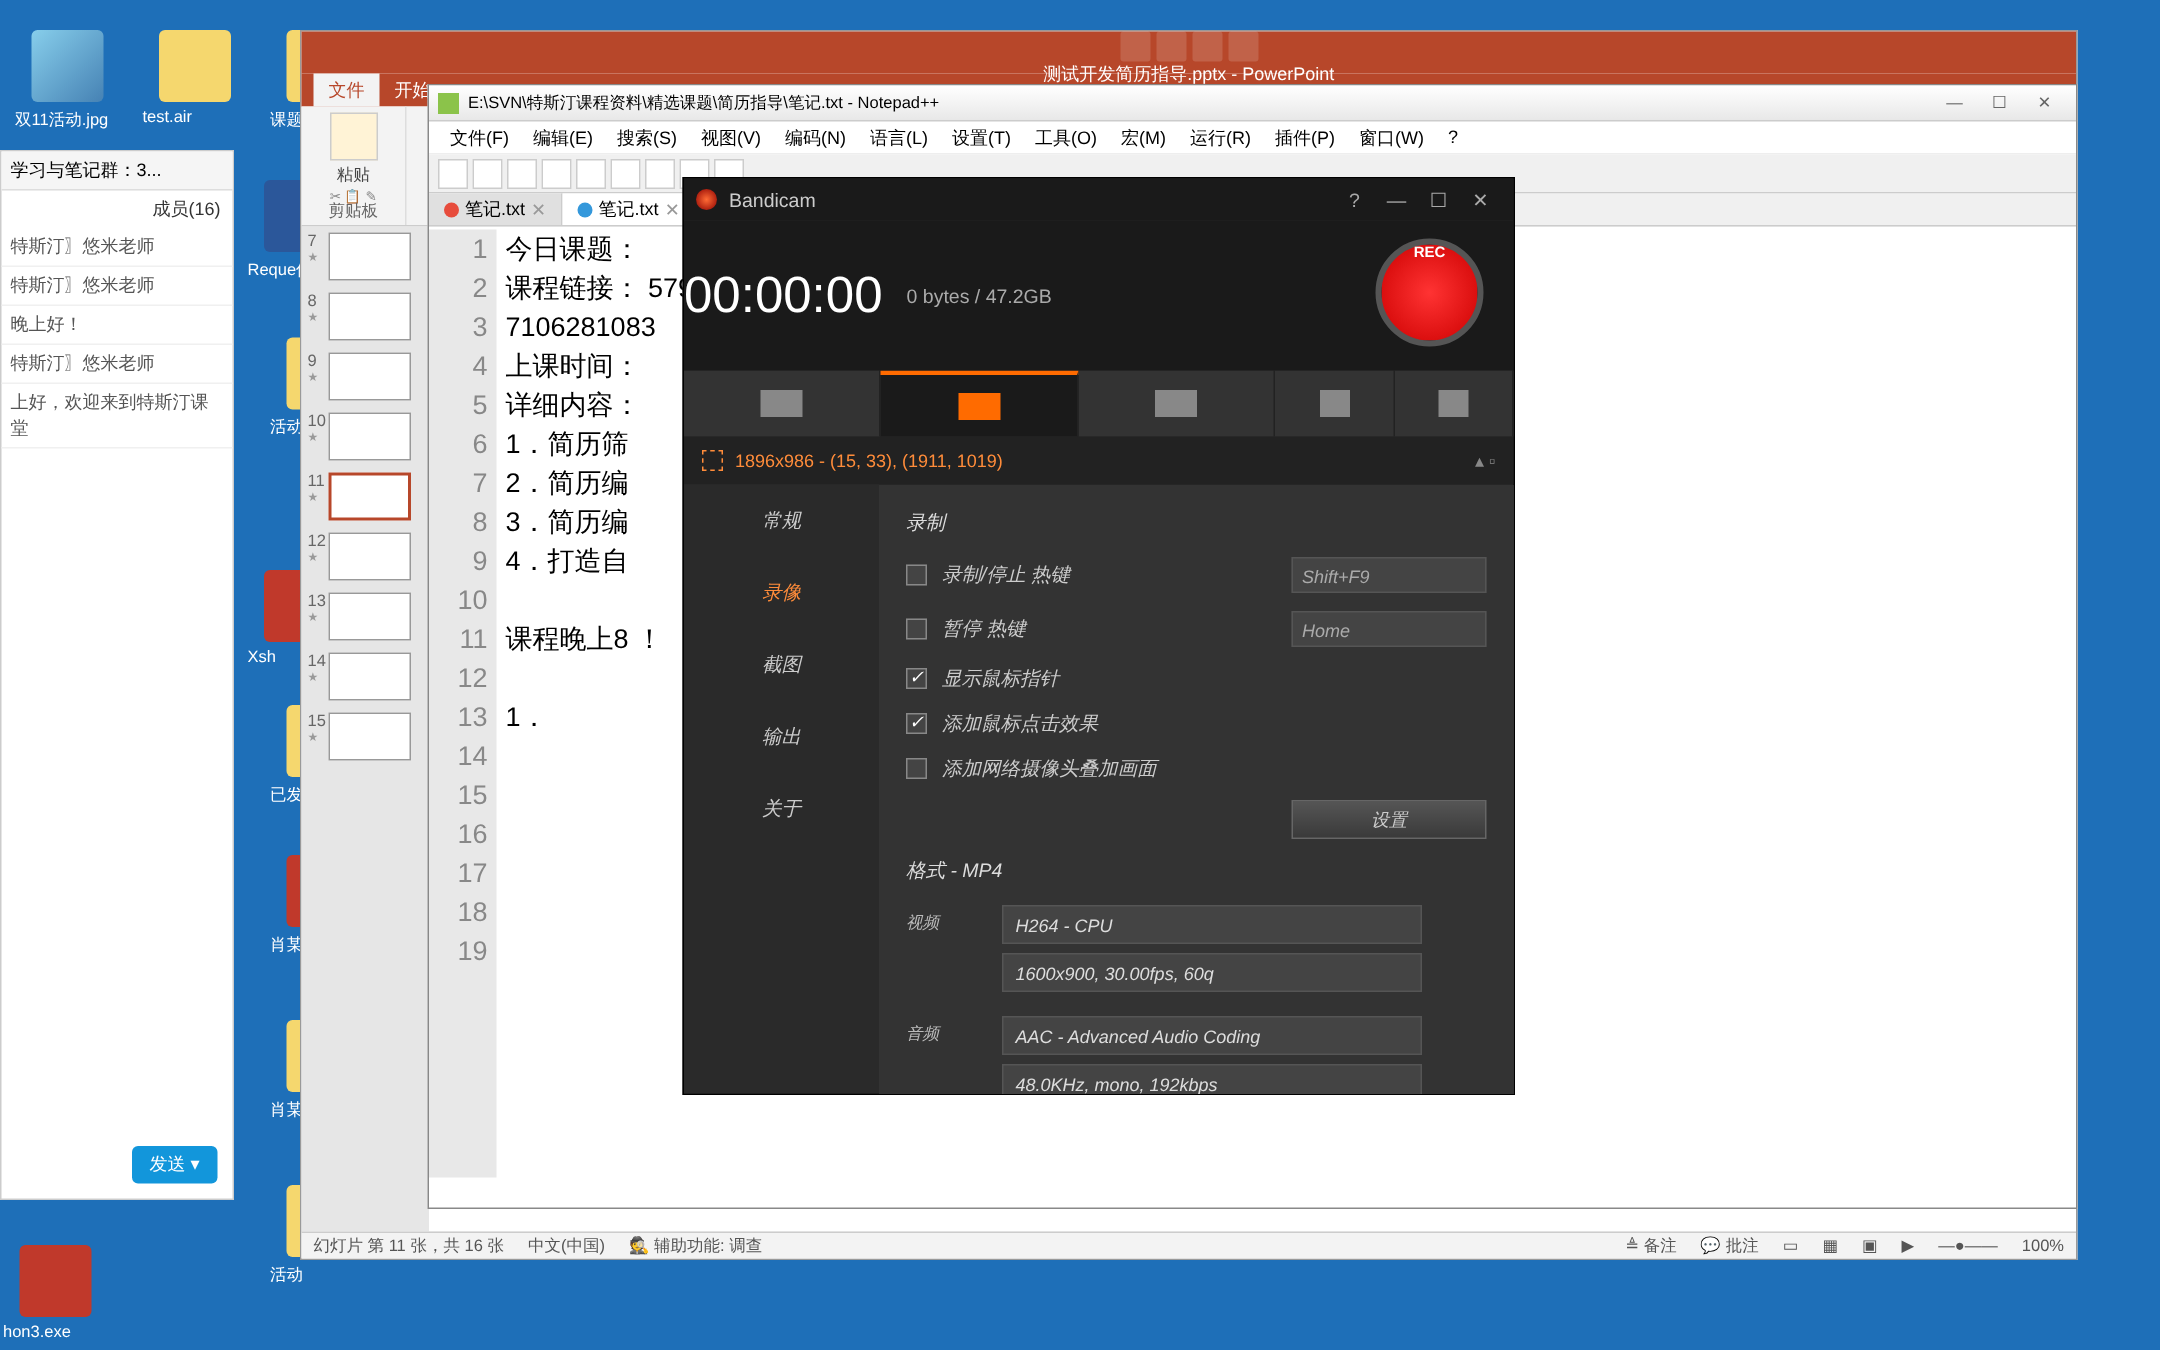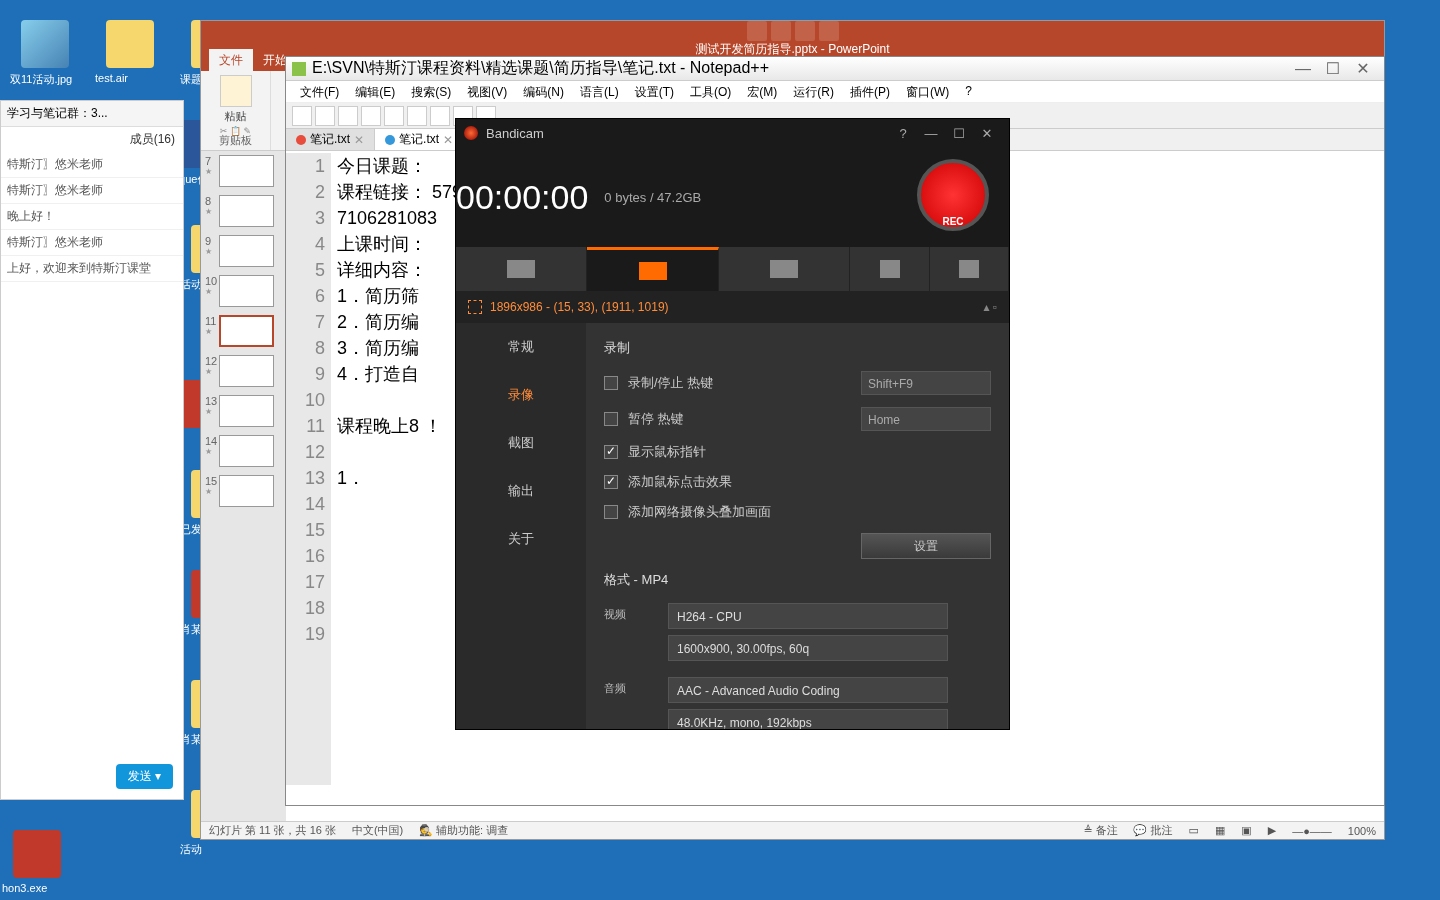--- a/index.html
+++ b/index.html
@@ -6,21 +6,21 @@
 body { width: 1440px; height: 900px; background: #1e6fb8; overflow: hidden; position: relative; }
 
 
 .desktop-icon { position: absolute; width: 70px; text-align: left; color: white; font-size: 11px; }
 .desktop-icon .ico { width: 48px; height: 48px; margin: 0 auto 4px; background: #f5d76e; border-radius: 4px; }
 .desktop-icon .ico.img { background: linear-gradient(135deg,#87ceeb,#4682b4); }
 .desktop-icon .ico.word { background: #2b579a; }
 .desktop-icon .ico.exe { background: #c0392b; }
 
 
-.chat-panel { position: absolute; left: 0; top: 100px; width: 184px; height: 700px; background: #fff; border: 1px solid #ccc; font-size: 12px; }
+.chat-panel { position: absolute; left: 0; top: 100px; width: 156px; height: 700px; background: #fff; border: 1px solid #ccc; font-size: 12px; }
 .chat-title { background: #f5f5f5; padding: 4px 6px; border-bottom: 1px solid #ddd; }
 .chat-members { text-align: right; padding: 4px 8px; color: #333; }
 .chat-row { padding: 4px 6px; border-bottom: 1px solid #f0f0f0; color: #555; }
 .chat-send { position: absolute; bottom: 10px; right: 10px; background: #1296db; color: white; padding: 4px 12px; border-radius: 4px; font-size: 12px; }
 
 
 .ppt-window { position: absolute; left: 200px; top: 20px; width: 1185px; height: 820px; background: #fff; border: 1px solid #999; }
 .ppt-title { background: #b7472a; color: white; height: 28px; display: flex; align-items: center; font-size: 12px; flex-direction: column; }
 .ppt-title .qat { display: flex; gap: 4px; padding: 0 8px; }
 .ppt-title .qat span { width: 20px; height: 20px; background: rgba(255,255,255,0.15); border-radius: 2px; }
@@ -40,21 +40,21 @@
 .slide-thumb { display: flex; margin: 4px 4px 8px 4px; align-items: flex-start; }
 .slide-thumb .num { width: 14px; font-size: 11px; color: #666; }
 .slide-thumb .star { font-size: 8px; color: #999; }
 .slide-thumb .thumb { width: 55px; height: 32px; background: #fff; border: 1px solid #999; }
 .slide-thumb.selected .thumb { border: 2px solid #b7472a; }
 .ppt-status { position: absolute; bottom: 0; left: 0; right: 0; height: 18px; background: #f3f3f3; border-top: 1px solid #ccc; font-size: 11px; display: flex; align-items: center; padding: 0 8px; gap: 16px; color: #555; }
 .ppt-status .spacer { flex: 1; }
 
 
 .npp-window { position: absolute; left: 285px; top: 56px; width: 1100px; height: 750px; background: #fff; border: 1px solid #888; }
-.npp-title { height: 24px; background: linear-gradient(#fff,#e8e8e8); border-bottom: 1px solid #ccc; font-size: 16px; display: flex; align-items: center; padding: 0 6px; }
+.npp-title { height: 24px; background: linear-gradient(#fff,#e8e8e8); border-bottom: 1px solid #ccc; font-size: 11px; display: flex; align-items: center; padding: 0 6px; }
 .npp-title .ico { width: 14px; height: 14px; background: #8bc34a; margin-right: 6px; }
 .npp-title .spacer { flex: 1; }
 .npp-title .winbtn { width: 30px; text-align: center; color: #666; }
 .npp-menu { height: 22px; display: flex; font-size: 12px; padding-left: 6px; border-bottom: 1px solid #eee; }
 .npp-menu span { padding: 3px 8px; }
 .npp-toolbar { height: 26px; background: #f0f0f0; display: flex; padding: 3px 6px; gap: 3px; border-bottom: 1px solid #ccc; }
 .npp-toolbar span { width: 20px; height: 20px; background: #fff; border: 1px solid #ccc; }
 .npp-tabs { height: 22px; background: #f0f0f0; display: flex; font-size: 12px; border-bottom: 1px solid #ccc; }
 .npp-tabs .tab { padding: 3px 10px; background: #e0e0e0; border-right: 1px solid #ccc; display: flex; align-items: center; gap: 4px; }
 .npp-tabs .tab.active { background: #fff; }
@@ -73,29 +73,29 @@
 
 
 .bandi { position: absolute; left: 455px; top: 118px; width: 555px; height: 612px; background: #2a2a2a; border: 1px solid #000; color: #ccc; font-size: 13px; }
 .bandi-title { height: 28px; background: #1a1a1a; display: flex; align-items: center; padding: 0 8px; }
 .bandi-title .ico { width: 14px; height: 14px; background: radial-gradient(circle,#ff6b35,#8b0000); border-radius: 50%; margin-right: 8px; }
 .bandi-title .spacer { flex: 1; }
 .bandi-title .winbtn { width: 28px; text-align: center; color: #aaa; }
 .bandi-top { height: 100px; background: #1a1a1a; display: flex; align-items: center; padding: 0 0; position: relative; }
 .bandi-timer { font-size: 34px; color: #fff; font-weight: 300; }
 .bandi-size { margin-left: 16px; color: #aaa; font-size: 13px; }
-.bandi-rec { position: absolute; right: 20px; top: 12px; width: 72px; height: 72px; border-radius: 50%; background: radial-gradient(circle,#ff3333,#cc0000); border: 4px solid #555; display: flex; align-items: flex-end; justify-content: center; color: #fff; font-weight: bold; font-size: 10px; }
+.bandi-rec { position: absolute; right: 20px; top: 12px; width: 72px; height: 72px; border-radius: 50%; background: radial-gradient(circle,#ff3333,#cc0000); border: 4px solid #555; display: flex; align-items: flex-start; justify-content: center; color: #fff; font-weight: bold; font-size: 10px; }
 .bandi-modes { height: 44px; background: #333; display: flex; }
 .bandi-modes .mode { flex: 1; display: flex; align-items: center; justify-content: center; border-right: 1px solid #222; }
 .bandi-modes .mode.active { background: #1a1a1a; border-top: 3px solid #ff6b00; }
 .bandi-modes .mode .ico { width: 28px; height: 18px; background: #888; }
 .bandi-modes .mode.active .ico { background: #ff6b00; }
 .bandi-region { height: 32px; background: #222; display: flex; align-items: center; padding: 0 12px; color: #ff8c3a; font-size: 12px; }
 .bandi-region .sel-ico { width: 14px; height: 14px; border: 1px dashed #ff8c3a; margin-right: 8px; }
-.bandi-body { display: flex; height: calc(100% - 204px); }
+.bandi-body { display: flex; height: calc(100% - 204px); font-style: italic; }
 .bandi-side { width: 130px; background: #2a2a2a; }
 .bandi-side .item { height: 48px; display: flex; align-items: center; justify-content: center; color: #ccc; font-size: 13px; }
 .bandi-side .item.active { color: #ff8c3a; }
 .bandi-main { flex: 1; background: #333; padding: 16px 18px; overflow: auto; }
 .bandi-section-title { color: #ddd; margin-bottom: 14px; font-size: 13px; }
 .bandi-row { display: flex; align-items: center; margin-bottom: 12px; gap: 10px; }
 .bandi-check { width: 14px; height: 14px; border: 1px solid #888; background: #444; position: relative; }
 .bandi-check.checked::after { content: "✓"; position: absolute; top: -2px; left: 1px; color: #fff; font-size: 12px; }
 .bandi-input { flex: 0 0 130px; height: 24px; background: #444; border: 1px solid #555; color: #aaa; padding: 0 6px; font-size: 12px; line-height: 24px; margin-left: auto; }
 .bandi-btn { width: 130px; height: 26px; background: linear-gradient(#555,#3a3a3a); border: 1px solid #666; text-align: center; line-height: 24px; font-size: 12px; }

